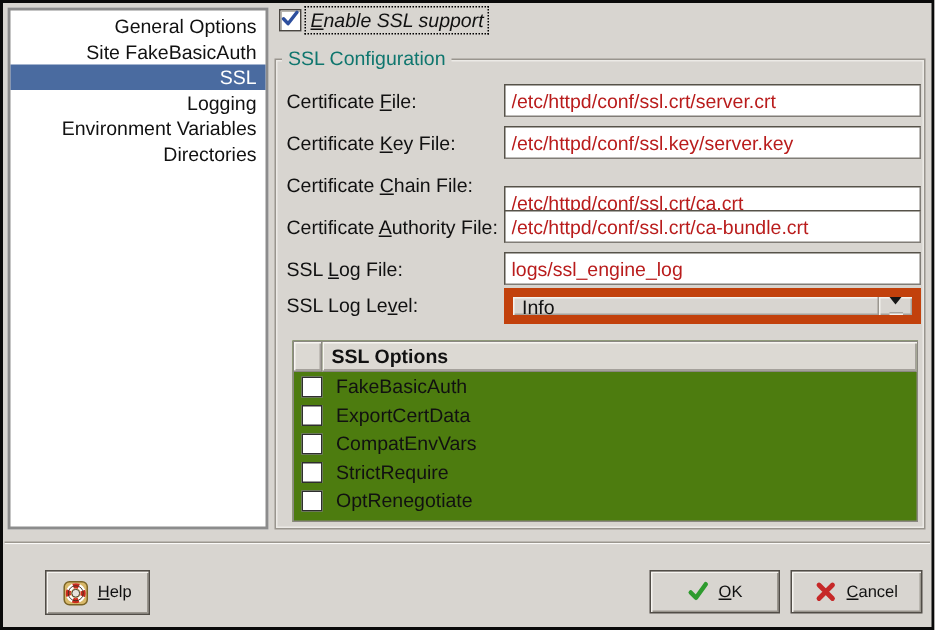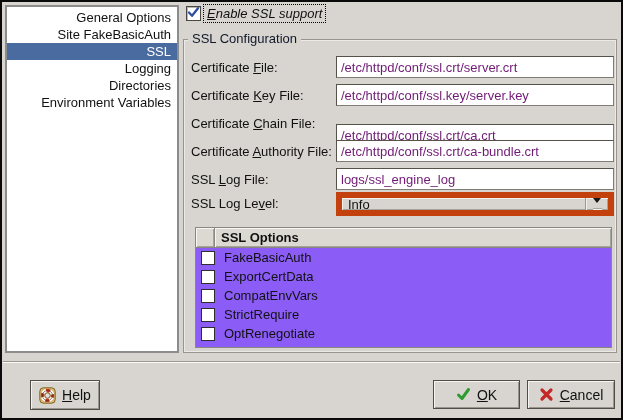--- a/index.html
+++ b/index.html
@@ -26,85 +26,85 @@
   }
   .gtk-check svg{position:absolute;left:0;top:-1px;}
   .enable-label{margin-left:2px;border:1px dotted #000;padding:0 3px;line-height:17px;font-style:italic;}
   
   .frame{
     position:absolute;left:183px;top:39px;width:434px;height:314px;
     border:1px solid #99958e;box-shadow:inset 0 0 0 1px #eceae6;box-sizing:border-box;
   }
   .frame-legend{
     position:absolute;top:-9px;left:4px;background:#d8d5d0;padding:0 4px;
-    line-height:16px;color:#0f172a;
+    line-height:16px;color:#0f766e;
   }
   .field-label{position:absolute;left:7px;white-space:nowrap;}
   .entry{
     position:absolute;left:152px;width:278px;height:22px;box-sizing:border-box;
     background:#fff;border:1px solid #807c76;border-top-color:#565249;border-left-color:#565249;
-    font-family:"Liberation Sans","DejaVu Sans",sans-serif;font-size:13px;color:#701a75;
+    font-family:"Liberation Sans","DejaVu Sans",sans-serif;font-size:13px;color:#b91c1c;
     padding:0 4px;outline:none;
   }
   
   .combo{
     position:absolute;left:152px;top:152px;width:278px;height:24px;box-sizing:border-box;
     background:#d8d5d0;border:6px solid #c2410c;
     box-shadow:inset 1px 1px 0 #f3f1ed, inset -1px -1px 0 #a6a29c;
     display:flex;align-items:center;cursor:default;
   }
   .combo-value{flex:1;padding-left:6px;}
   .combo-arrow-area{
     width:22px;height:100%;border-left:1px solid #9a968e;
     box-shadow:inset 1px 0 0 #f3f1ed;
     display:flex;flex-direction:column;align-items:center;justify-content:center;
   }
   .tri-down{width:0;height:0;border:4px solid transparent;border-top:5px solid #161616;margin-bottom:-1px;}
   .tri-bar{width:9px;height:2px;background:#a8a49e;border-bottom:1px solid #f3f1ed;margin-top:2px;}
   
   .opts-table{
     position:absolute;left:11px;top:187px;width:417px;height:121px;box-sizing:border-box;
-    background:#8b5cf6;border:1px solid #8a8781;
+    background:#4d7c0f;border:1px solid #8a8781;
   }
   .opts-header{display:flex;height:20px;}
   .hcell{
     background:#dcd9d3;border-right:1px solid #8a8781;border-bottom:1px solid #8a8781;
     box-shadow:inset 1px 1px 0 #f7f5f1, inset -1px -1px 0 #a5a19b;
     box-sizing:border-box;display:flex;align-items:center;
   }
   .hcell.c0{width:19px;flex:none;}
   .hcell.c1{flex:1;font-weight:bold;padding-left:6px;border-right:none;}
   .opt-row{display:flex;align-items:center;height:19px;padding-left:5px;}
   .opt-check{width:12px;height:12px;background:#fff;border:1px solid #2e2e2e;flex:none;margin-right:9px;box-sizing:content-box;}
   
   .separator{position:absolute;left:3px;top:361px;width:617px;height:2px;
     background:#9b978f;border-bottom:1px solid #fbfaf8;box-sizing:border-box;}
   .btn{
     position:absolute;background:#d8d5d0;border:1px solid #514d47;
     box-shadow:inset 1px 1px 0 #f6f4f0, inset -1px -1px 0 #9a968e;
     display:flex;align-items:center;justify-content:center;gap:6px;
-    font-size:14px;color:#111;cursor:default;box-sizing:border-box;
+    font-size:11px;color:#111;cursor:default;box-sizing:border-box;
   }
   .btn-help{left:30px;top:380px;width:70px;height:30px;}
   .btn-ok{left:433px;top:380px;width:87px;height:29px;}
   .btn-cancel{left:527px;top:380px;width:88px;height:29px;}
   u{text-decoration:underline;}
 </style>
 </head>
 <body>
 
 <div class="window">
 
   <div class="sidebar">
     <div class="side-item">General Options</div>
     <div class="side-item">Site FakeBasicAuth</div>
     <div class="side-item selected">SSL</div>
     <div class="side-item">Logging</div>
+    <div class="side-item">Environment Variables</div>
     <div class="side-item">Directories</div>
-    <div class="side-item">Environment Variables</div>
   </div>
 
   <div class="enable-row">
     <span class="gtk-check">
       <svg width="13" height="13" viewBox="0 0 13 13">
         <path d="M2 6.5 L5 9.8 L11 2.2" fill="none" stroke="#2d4f9e" stroke-width="2.3" stroke-linecap="round" stroke-linejoin="round"></path>
       </svg>
     </span>
     <span class="enable-label"><u>E</u>nable SSL support</span>
   </div>

